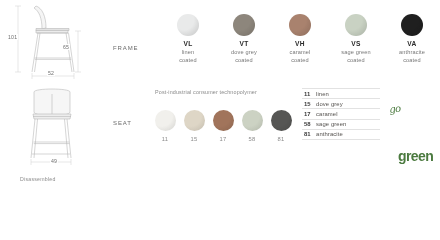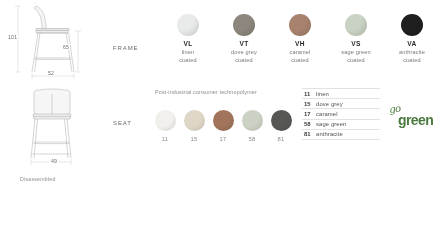--- a/index.html
+++ b/index.html
@@ -239,16 +239,16 @@
       <span class="legend-name">sage green</span>
     </div>
     <div class="legend-row">
       <span class="legend-num">81</span>
       <span class="legend-name">anthracite</span>
     </div>
   </div>
 
   <div class="logo">
     <span class="logo-script" style="color: rgb(75, 122, 63);">go</span>
-    <span class="logo-main" style="color: rgb(75, 122, 63);">green</span>
+    <span class="logo-main" style="color: rgb(75, 122, 63); margin-top: 36px;">green</span>
   </div>
 
 </div>
 
 </body></html>

